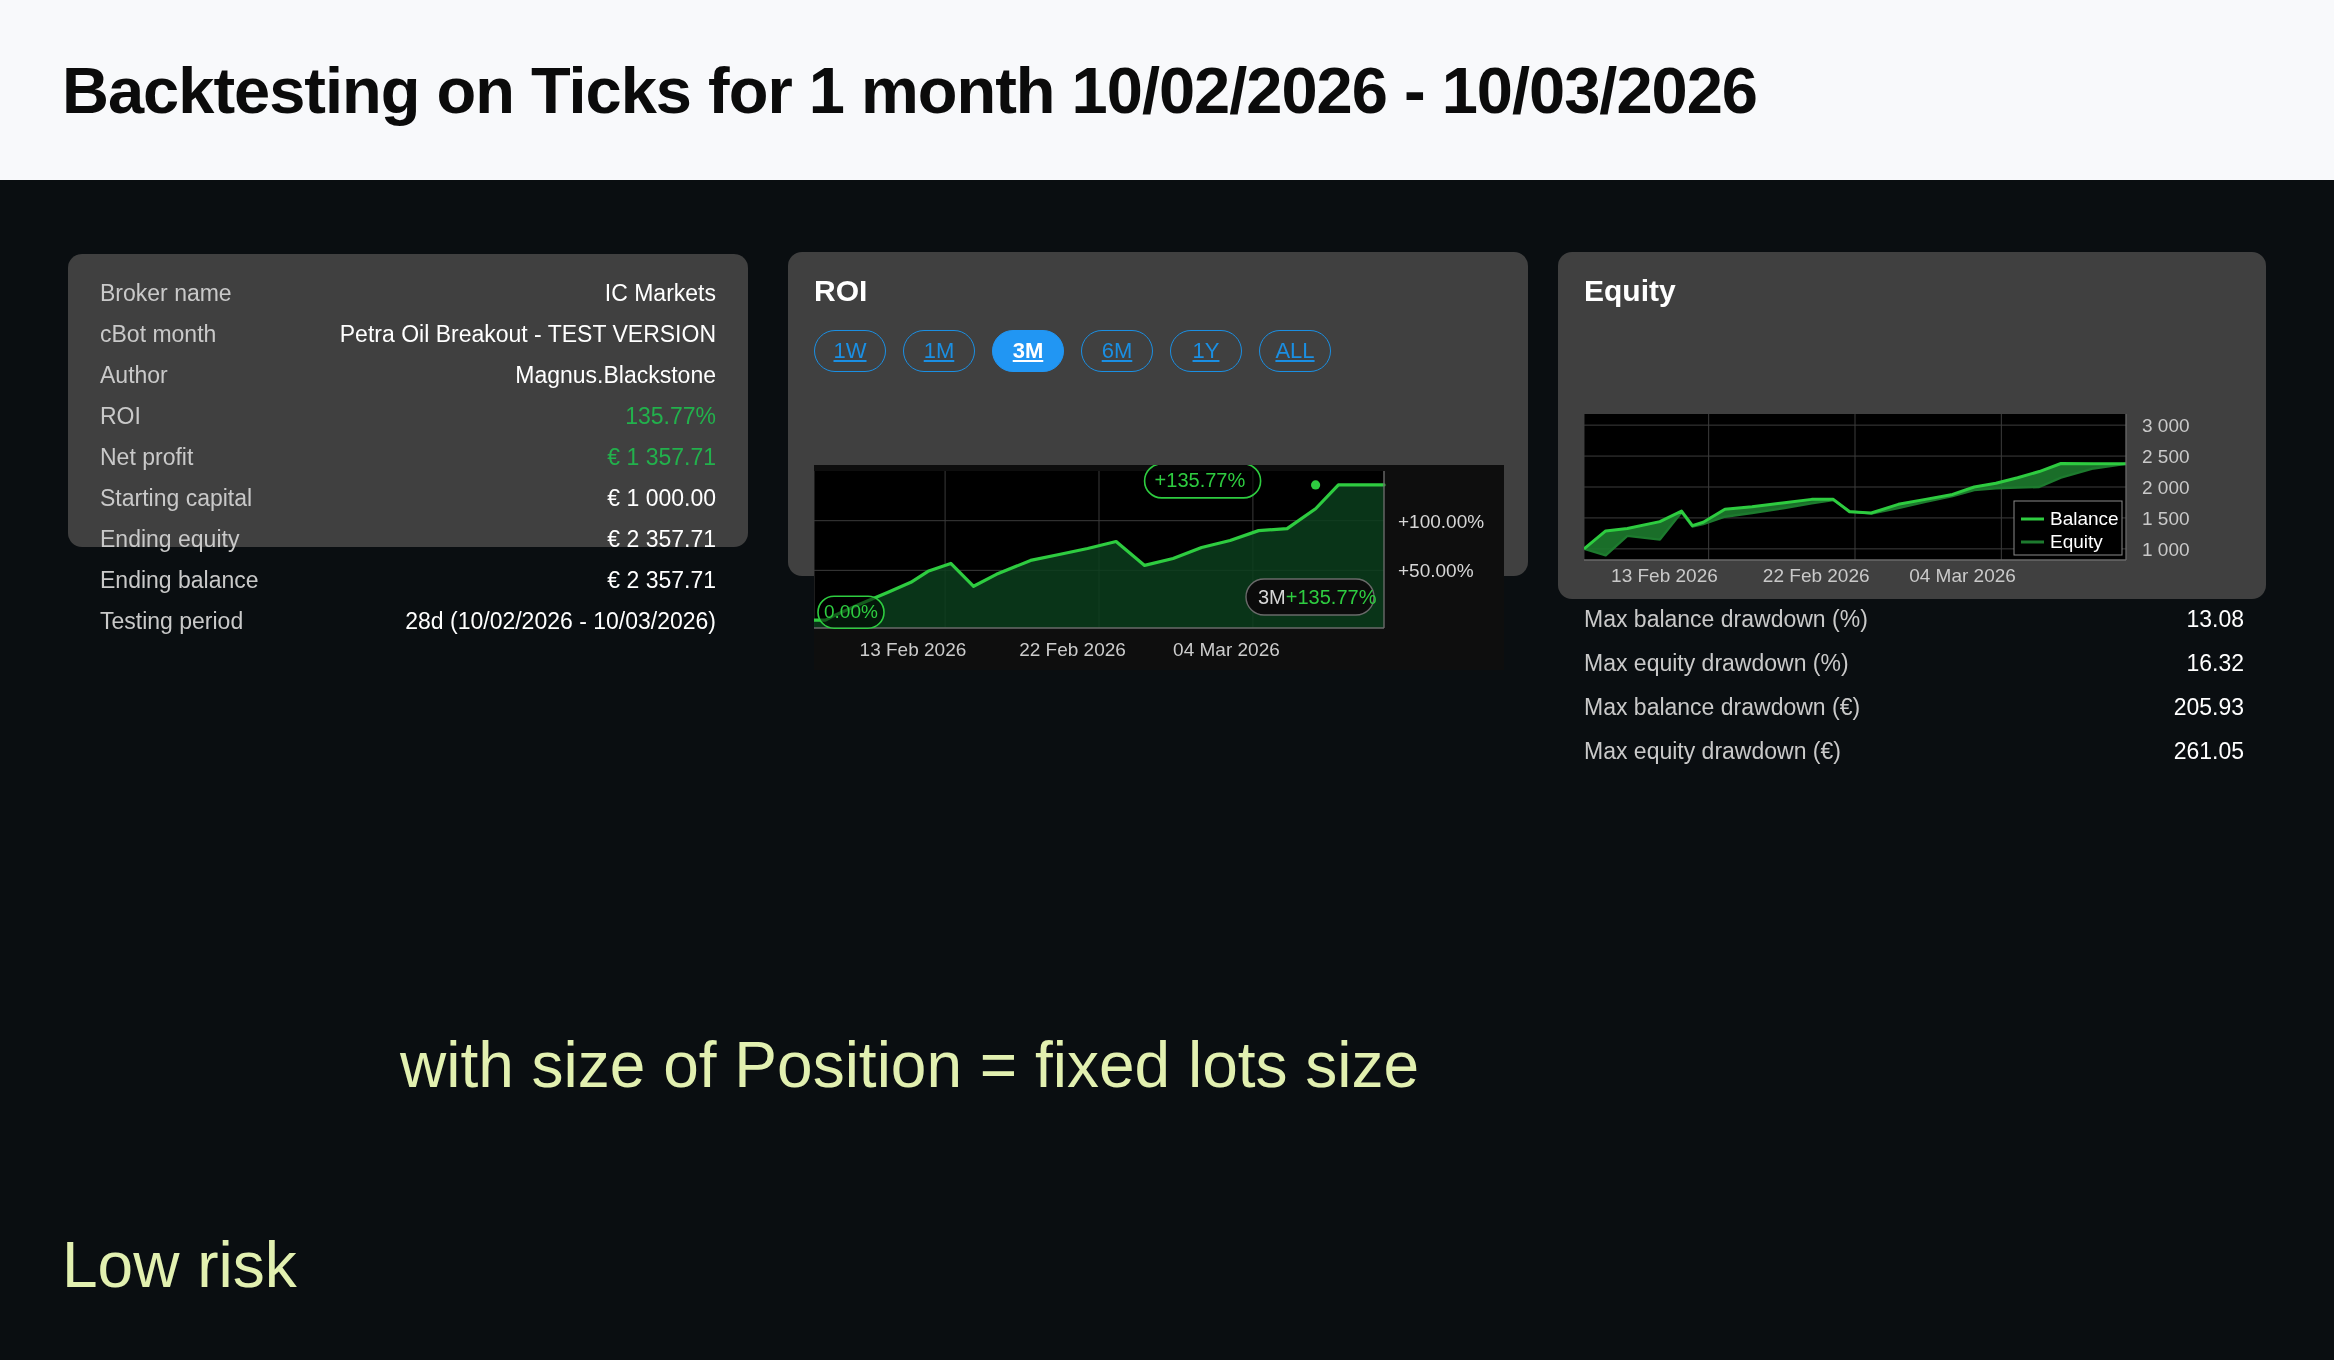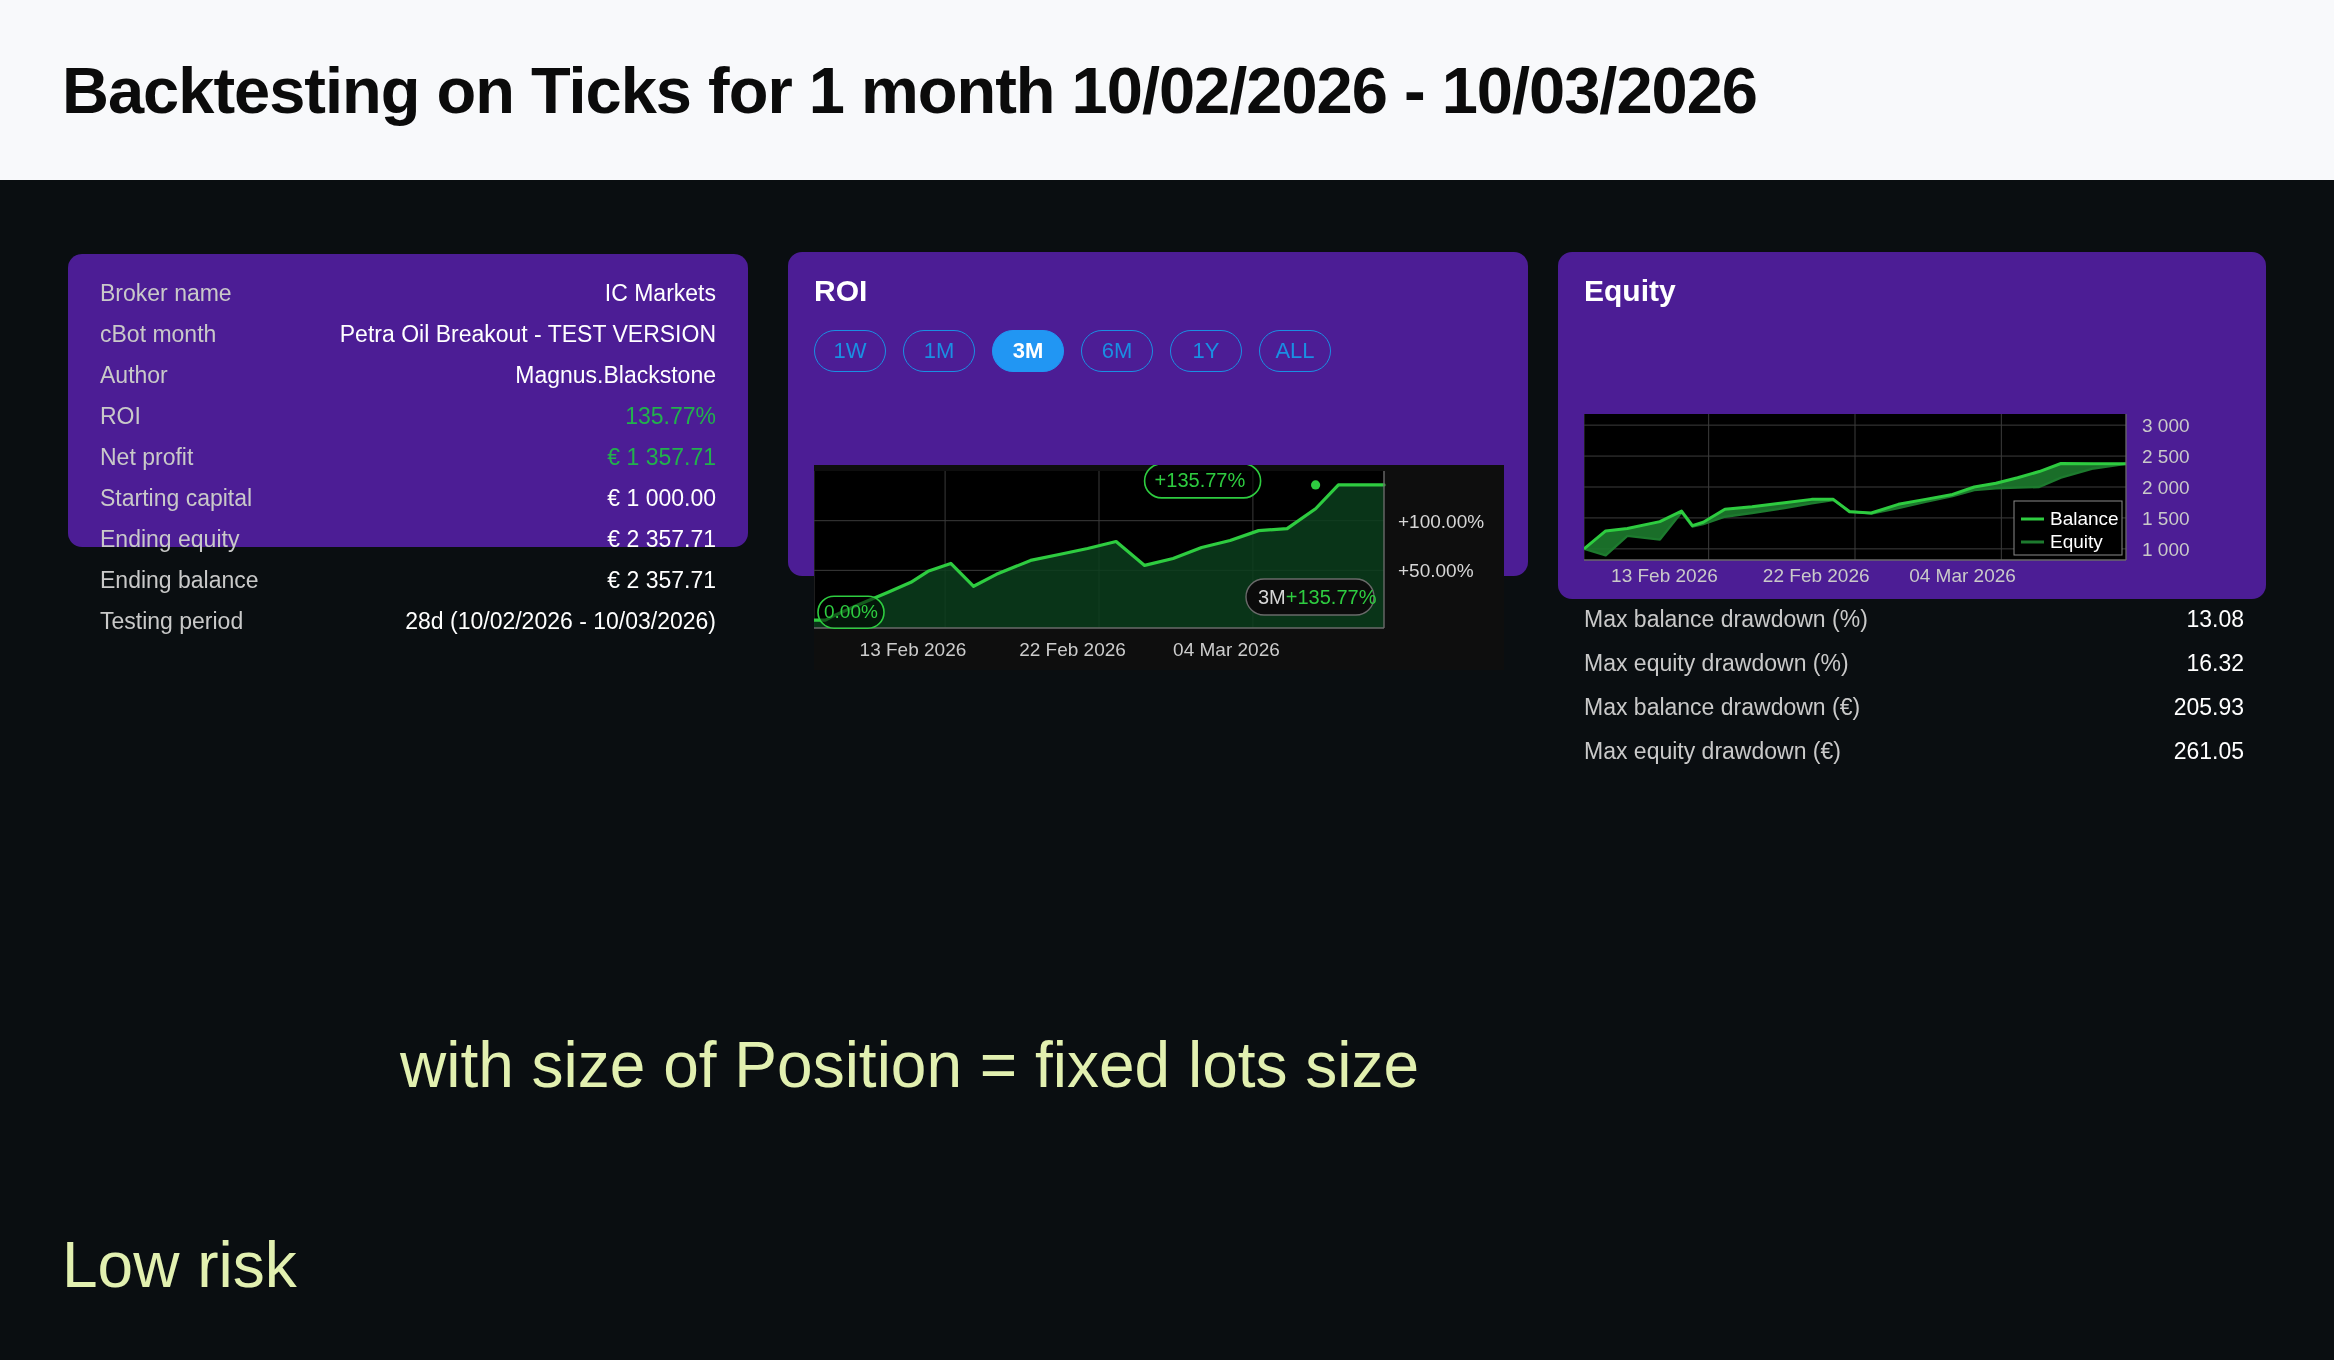--- a/index.html
+++ b/index.html
@@ -24,21 +24,21 @@
     color: #0b0b0b;
     letter-spacing: -1px;
     white-space: nowrap;
   }
 
   
   .cards-row { position: absolute; left: 0; top: 180px; width: 2334px; height: 720px; }
 
   .card {
     position: absolute;
-    background: #4c1d95;
+    background: #404040;
     border-radius: 14px;
   }
 
   
   #info-card { left: 68px; top: 74px; width: 680px; height: 293px; padding: 26px 32px; }
   .info-row {
     display: flex; justify-content: space-between; align-items: baseline;
     height: 41px;
   }
   .info-label { font-size: 23px; color: #c9c9c9; white-space: nowrap; }
@@ -49,20 +49,21 @@
   .card-title { font-size: 30px; font-weight: 700; color: #ffffff; }
 
   .range-btns { display: flex; gap: 17px; margin-top: 22px; }
   .range-btn {
     width: 72px; height: 42px; border-radius: 21px;
     border: 1.5px solid #1a8fe3;
     color: #1a8fe3; background: transparent;
     font-size: 22px; font-family: "Liberation Sans", sans-serif;
     display: flex; align-items: center; justify-content: center;
     cursor: pointer;
+    text-decoration: underline;
   }
   .range-btn.active { background: #2196f3; border-color: #2196f3; color: #ffffff; font-weight: 700; }
   #roi-chart-box {
     position: absolute; left: 814px; top: 285px;
     width: 690px; height: 205px;
     background: #0e0e0e;
   }
   .roi-svg { display: block; }
 
   

